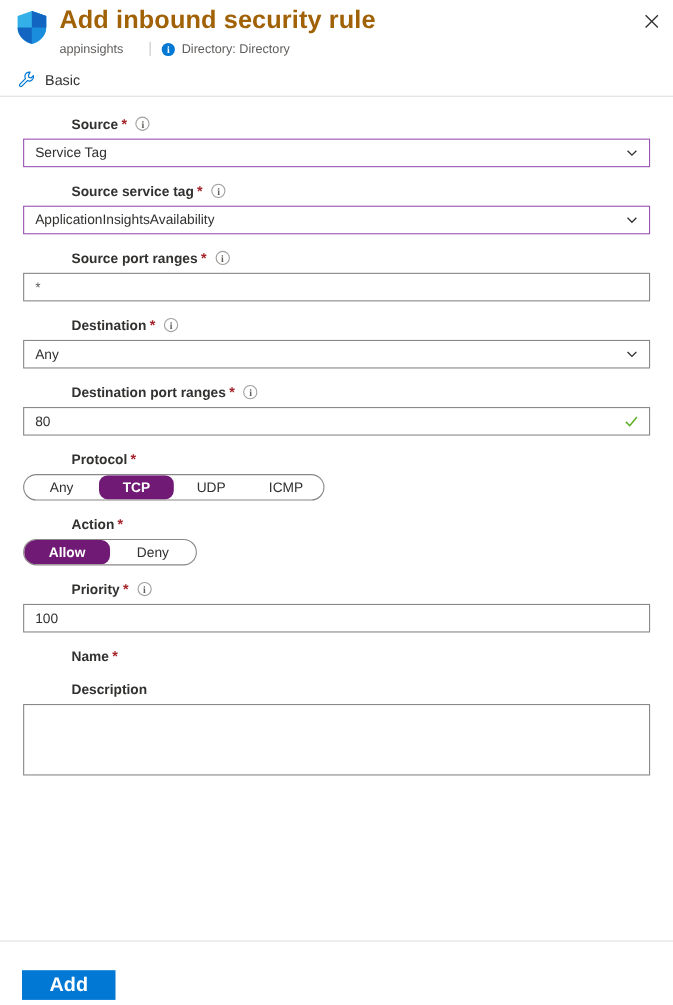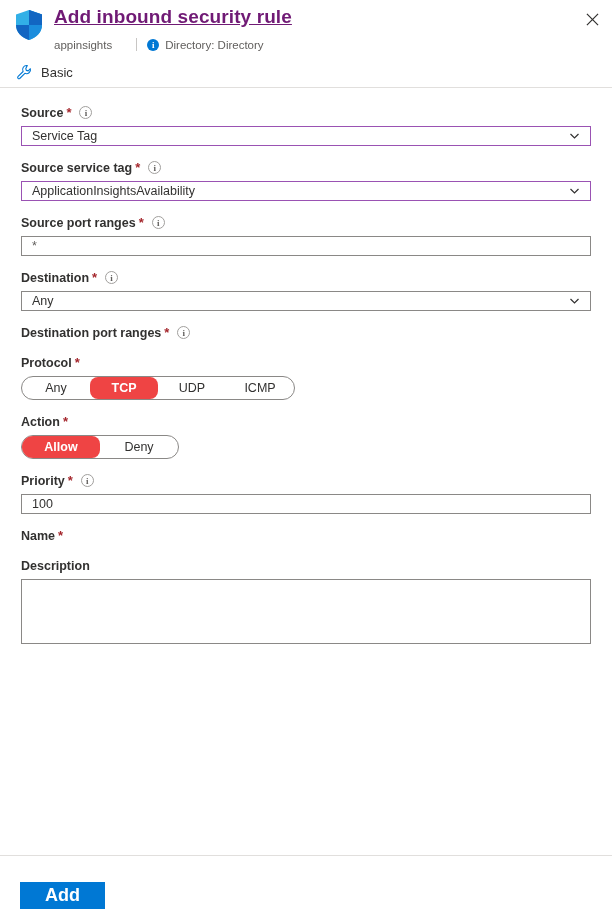--- a/index.html
+++ b/index.html
@@ -30,27 +30,26 @@
   .shield-icon {
     width: 30px;
     height: 32px;
     flex: 0 0 30px;
     margin-top: 3px;
   }
   .header-text {
     margin-left: 10px;
   }
   .blade-title {
-    font-size: 19px;
+    font-size: 23px;
     font-weight: 600;
-    color: #701a75;
+    color: #a16207;
     line-height: 22px;
     letter-spacing: .1px;
     white-space: nowrap;
-    text-decoration: underline;
   }
   .subtitle-row {
     display: flex;
     align-items: center;
     margin-top: 9px;
     height: 15px;
   }
   .subtitle-resource {
     font-size: 11.5px;
     color: #605e5c;
@@ -127,20 +126,21 @@
     margin-bottom: 13px;
   }
   .field-label {
     display: flex;
     align-items: center;
     font-size: 12.5px;
     font-weight: 600;
     color: #323130;
     margin-bottom: 5px;
     height: 17px;
+    margin-left: 44px;
   }
   .req-star {
     color: #a4262c;
     font-size: 13px;
     margin-left: 3px;
     line-height: 12px;
   }
   .info-outline {
     width: 13px;
     height: 13px;
@@ -152,21 +152,21 @@
     text-align: center;
     margin-left: 8px;
     font-family: "Liberation Serif", serif;
     box-sizing: border-box;
     cursor: default;
     flex: 0 0 13px;
   }
 
   .control {
     position: relative;
-    height: 20px;
+    height: 26px;
     border: 1px solid #8a8886;
     background: #ffffff;
     box-sizing: border-box;
     display: flex;
     align-items: center;
     font-size: 12.5px;
     color: #323130;
     padding: 0 10px;
     cursor: text;
   }
@@ -224,21 +224,21 @@
     justify-content: center;
     font-size: 12.5px;
     color: #323130;
     border-radius: 13px;
     box-sizing: border-box;
     cursor: pointer;
     padding: 0 4px;
     user-select: none;
   }
   .choice.selected {
-    background: #ef4444;
+    background: #701a75;
     color: #ffffff;
     font-weight: 700;
     border-radius: 8px;
   }
   .protocol-group .choice { width: 68px; }
   .action-group .choice { width: 78px; }
 
   
   .textarea-box {
     height: 65px;
@@ -377,20 +377,28 @@
       </span>
     </div>
   </div>
 
   <div class="field">
     <div class="field-label">
       <span>Destination port ranges</span>
       <span class="req-star">*</span>
       <span class="info-outline">i</span>
     </div>
+    <div class="control">
+      <span class="value">80</span>
+      <span class="valid-check">
+        <svg viewBox="0 0 14 14" width="14" height="14" aria-hidden="true">
+          <path d="M2 7.5 L5.5 11 L12 3" fill="none" stroke="currentColor" stroke-width="1.4"></path>
+        </svg>
+      </span>
+    </div>
   </div>
 
   <div class="field">
     <div class="field-label">
       <span>Protocol</span>
       <span class="req-star">*</span>
     </div>
     <div class="choice-group protocol-group">
       <div class="choice">Any</div>
       <div class="choice selected">TCP</div>

